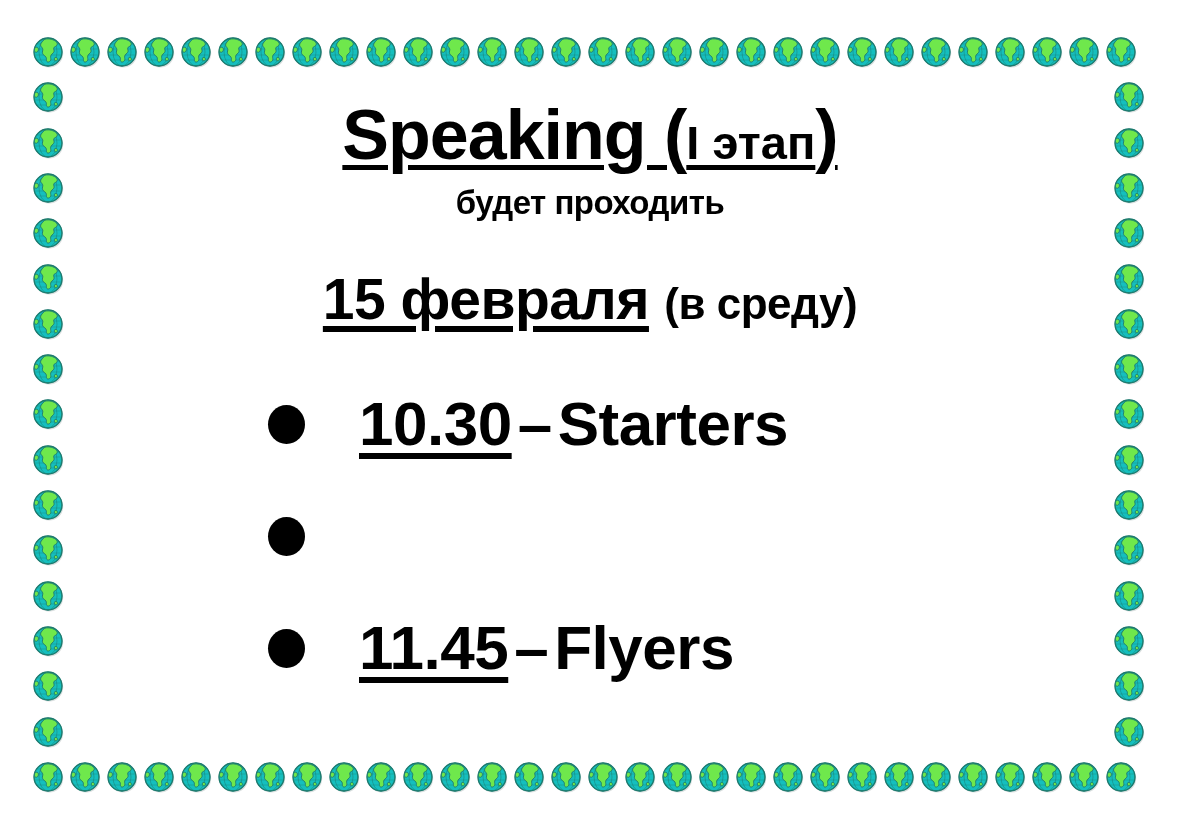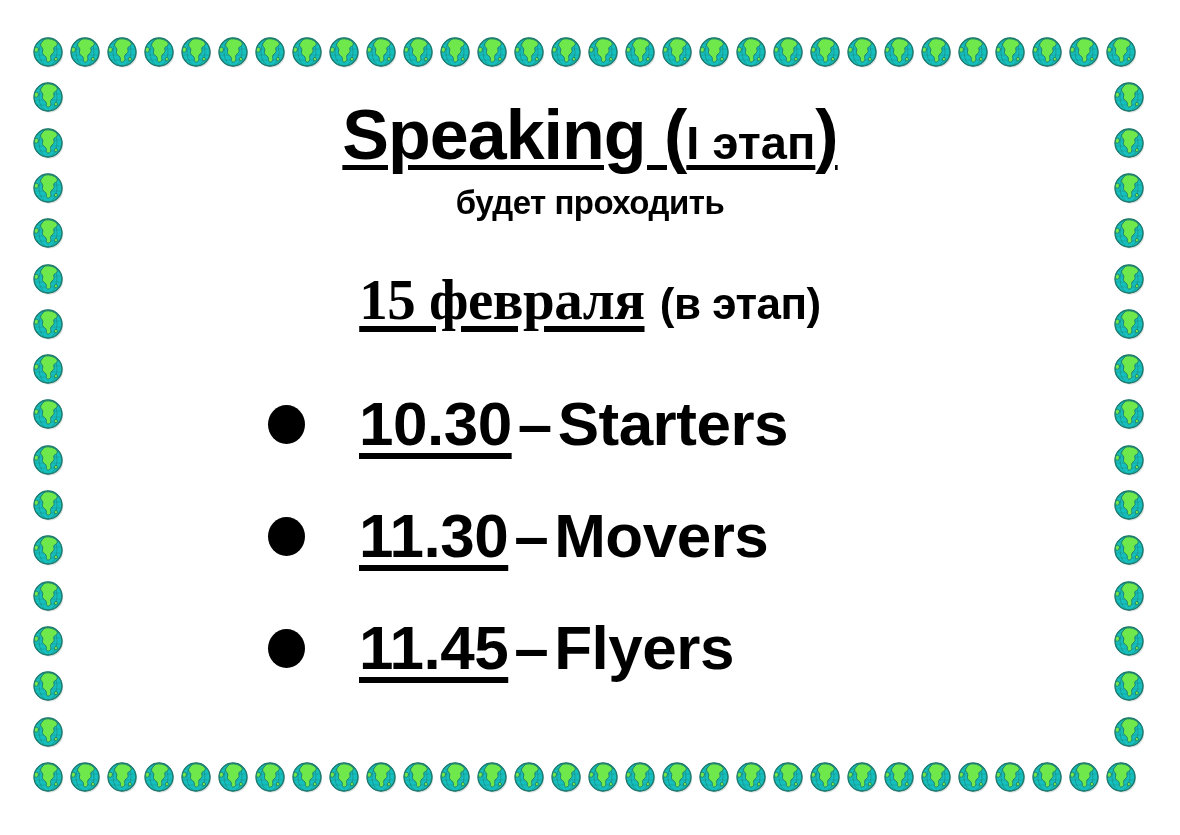--- a/index.html
+++ b/index.html
@@ -77,21 +77,20 @@
   #date-line {
     font-size: 57px;
     font-weight: 700;
     margin-top: 52px;
     letter-spacing: -0.5px;
   }
   #date-line .date-main {
     text-decoration: underline;
     text-decoration-thickness: 6px;
     text-underline-offset: 7px;
-    font-family: Liberation Serif, serif;
   }
   #date-line .weekday {
     font-size: 44px;
   }
 
   #schedule {
     list-style: none;
     margin: 0;
     padding: 0;
     margin-top: 40px;
@@ -1214,32 +1213,31 @@
         </svg>
       </div>
     </div>
 
   <div id="content">
 
     <h1 id="title" class="title-line"><span class="u"><span>Speaking (</span><span class="stage">I этап</span><span>)</span></span></h1>
 
     <div id="subtitle" class="title-line">будет проходить</div>
 
-    <div id="date-line" class="title-line"><span class="date-main">15 февраля</span><span>&nbsp;</span><span class="weekday">(в этап)</span></div>
+    <div id="date-line" class="title-line"><span class="date-main">15 февраля</span><span>&nbsp;</span><span class="weekday">(в среду)</span></div>
 
     <ul id="schedule">
 
       <li class="schedule-row">
         <span class="bullet"></span>
         <span class="row-text"><span class="time">10.30</span><span class="sep">–</span><span>Starters</span></span>
       </li>
 
       <li class="schedule-row">
         <span class="bullet"></span>
-        <span class="row-text"><span class="time">11.30</span><span class="sep">–</span><span>Movers</span></span>
       </li>
 
       <li class="schedule-row">
         <span class="bullet"></span>
         <span class="row-text"><span class="time">11.45</span><span class="sep">–</span><span>Flyers</span></span>
       </li>
 
     </ul>
 
   </div>

